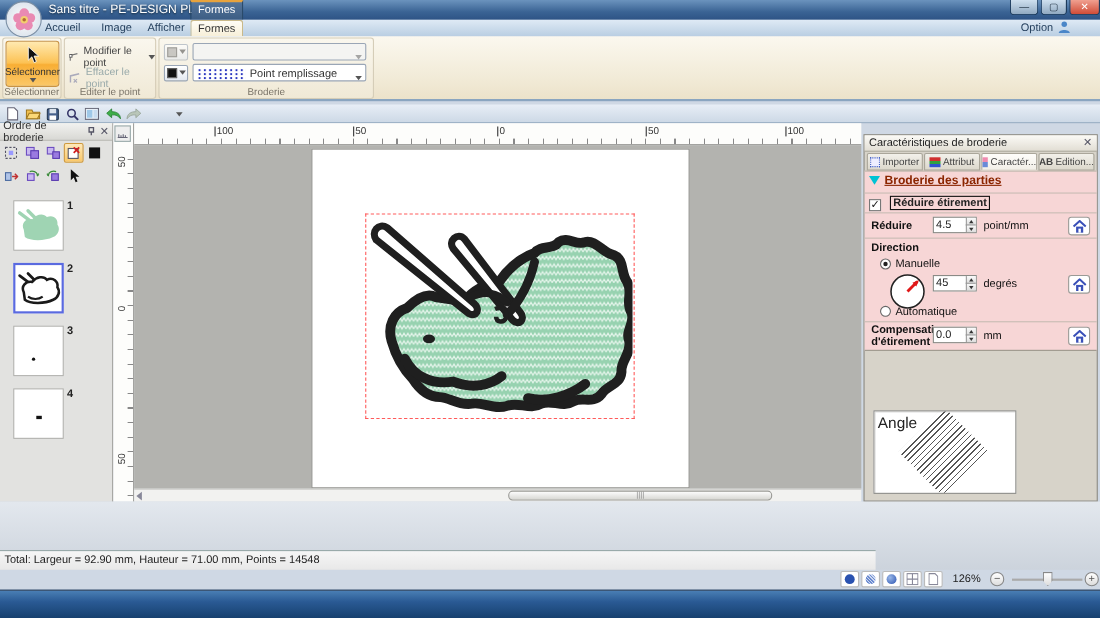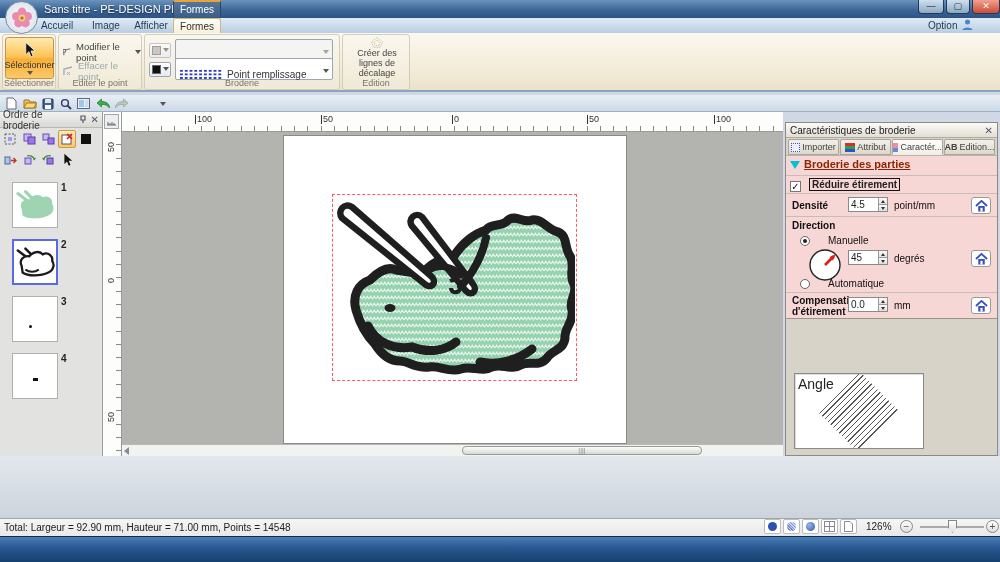--- a/index.html
+++ b/index.html
@@ -20,21 +20,21 @@
 .logo{left:5px;top:1px;width:33px;height:33px;border-radius:50%;background:radial-gradient(#ffffff,#dfe6ee 70%,#9fb0c2);border:1px solid #7a8ea4;display:flex;align-items:center;justify-content:center;z-index:50}
 
 .ribbon{left:0;top:33px;width:1000px;height:59px;background:linear-gradient(#fbf8ef,#f1ead6 70%,#ece2ca);border-bottom:2px solid #8aa5c0}
 .rgroup{position:absolute;top:1px;height:56px;border:1px solid #d5cdb8;border-radius:3px;background:linear-gradient(#faf7ee,#f0e9d6)}
 .rgroup .glabel{position:absolute;left:0;right:0;bottom:1px;text-align:center;font-size:9px;color:#7a7468}
 .selbtn{position:absolute;left:2px;top:2px;width:49px;height:42px;border:1px solid #c89344;border-radius:3px;background:linear-gradient(#ffe9b0,#fcc254 48%,#f8ae34 52%,#fbc868);display:flex;flex-direction:column;align-items:center;justify-content:center;gap:1px}
 .selbtn span{font-size:9px;color:#333}
 .rsmall{display:flex;align-items:center;gap:4px;font-size:10px;color:#444}
 .chipbtn{width:22px;height:15px;border:1px solid #9aa6b6;border-radius:2px;background:linear-gradient(#fff,#e4e9f0);display:flex;align-items:center;justify-content:center;gap:2px}
 .chip{width:9px;height:9px;border:1px solid #666}
-.ddown{height:16px;border:1px solid #9aa6b6;background:#fff;border-radius:2px;display:flex;align-items:flex-start;font-size:10px;color:#333;padding:10px 3px}
+.ddown{height:16px;border:1px solid #9aa6b6;background:#fff;border-radius:2px;display:flex;align-items:flex-end;font-size:10px;color:#333;padding:0 3px}
 .caret{width:0;height:0;border-left:3px solid transparent;border-right:3px solid transparent;border-top:4px solid #555}
 .dots-ic{width:44px;height:11px;background-image:radial-gradient(circle,#2a36c0 1.1px,transparent 1.3px);background-size:4.8px 3.6px;margin-right:4px}
 
 .qat{left:0;top:95px;width:1000px;height:17px;background:linear-gradient(#e8eef6,#cdd9e6);border-bottom:1px solid #9ab0c4}
 .qic{position:absolute;top:1px;width:17px;height:15px;display:flex;align-items:center;justify-content:center}
 
 .lpanel{left:0;top:112px;width:103px;height:344px;background:#e2e2e0;border-right:1px solid #9a9a96}
 .lhead{height:16px;background:linear-gradient(#f2f2f0,#d8d8d4);font-size:10px;color:#333;display:flex;align-items:center;padding:0 3px;border-bottom:1px solid #b8b8b4}
 .ltool{display:flex;gap:1px;padding:2px 1px 0 1px}
 .tbtn{width:18px;height:18px;border:1px solid transparent;border-radius:2px;display:flex;align-items:center;justify-content:center}
@@ -70,28 +70,28 @@
 .spin{position:absolute;width:40px;height:15px;background:#fff;border:1px solid #8a8a86}
 .spin .val{position:absolute;left:2px;top:1px;font-size:10px}
 .spin .ar{position:absolute;right:0;width:9px;height:7px;background:linear-gradient(#fafafa,#ddd);border-left:1px solid #999;display:flex;align-items:center;justify-content:center}
 .spin .ar i{width:0;height:0;border-left:2.5px solid transparent;border-right:2.5px solid transparent}
 .spin .up{top:0}.spin .dn{bottom:0;border-top:1px solid #999}
 .up i{border-bottom:3px solid #333}.dn i{border-top:3px solid #333}
 .unit{position:absolute;font-size:10px;color:#111}
 .housebtn{position:absolute;right:6px;width:20px;height:17px;background:#fff;border:1px solid #9a9a96;border-radius:3px;display:flex;align-items:center;justify-content:center}
 .radio{display:inline-block;width:10px;height:10px;border:1px solid #666;border-radius:50%;background:#fff;vertical-align:-2px;position:relative}
 .radio.on::after{content:"";position:absolute;left:2px;top:2px;width:4px;height:4px;border-radius:50%;background:#222}
-.rlbl{font-size:10px;color:#111;margin-left:18px}
+.rlbl{font-size:10px;color:#111;margin-left:4px}
 .anglebox{position:absolute;left:8px;top:250px;width:130px;height:76px;background:#fff;border:1px solid #8a8a86;box-shadow:inset 1px 1px 0 #ddd;overflow:hidden}
 .anglelbl{position:absolute;left:3px;top:2px;font-size:14px;color:#222}
 .hatch{position:absolute;left:34px;top:8px;width:58px;height:58px;transform:rotate(-45deg);background:repeating-linear-gradient(180deg,transparent 0 3px,#555 3px 4px)}
 
 .playbar{left:0;top:456px;width:1000px;height:62px;background:linear-gradient(#e3e8ee,#ccd3dc)}
 
-.statusbar{left:0;top:518px;width:1000px;height:18px;background:linear-gradient(#f6f6f6,#e8e8e8);border-top:1px solid #9aa;font-size:10px;color:#222}
+.statusbar{left:0;top:500px;width:796px;height:18px;background:linear-gradient(#f6f6f6,#e8e8e8);border-top:1px solid #9aa;font-size:10px;color:#222}
 .zic{position:absolute;top:519px;width:17px;height:15px;border:1px solid #bbb;border-radius:2px;background:#fff;display:flex;align-items:center;justify-content:center}
 .zslider{position:absolute;left:920px;top:526px;width:64px;height:2px;background:#aaa}
 .zhandle{position:absolute;left:948px;top:520px;width:9px;height:13px;background:linear-gradient(#fff,#ddd);border:1px solid #888;clip-path:polygon(0 0,100% 0,100% 60%,50% 100%,0 60%)}
 .zcirc{position:absolute;top:520px;width:13px;height:13px;border:1px solid #888;border-radius:50%;background:linear-gradient(#fff,#ddd);font-size:10px;line-height:11px;text-align:center;color:#555}
 
 .taskbar{left:0;top:536px;width:1000px;height:26px;background:linear-gradient(#4a7fb5,#2a5a94 40%,#16406e);border-top:1px solid #0e2c4e}
 svg{display:block}
 </style>
 </head>
 <body>
@@ -181,30 +181,20 @@
           </div>
         <div class="ddown" style="width:158px">
           <span class="dots-ic"></span>
           <span style="flex:1">Point remplissage</span>
           <span class="caret"></span>
         </div>
       </div>
       <div class="glabel">Broderie</div>
     </div>
 
-    <div class="rgroup" style="left:342px;width:68px">
-      <div style="position:absolute;left:3px;top:2px;width:62px;height:41px;display:flex;flex-direction:column;align-items:center">
-        <svg width="20" height="18" viewBox="0 0 20 18">
-            <polygon points="10,1 19,8 15.5,17 4.5,17 1,8" fill="none" stroke="#999" stroke-width="1" stroke-dasharray="2 1.6"></polygon>
-            <polygon points="10,5 15,9 13,14 7,14 5,9" fill="none" stroke="#c8883c" stroke-width="1" stroke-dasharray="1.6 1.4"></polygon>
-          </svg>
-        <span style="font-size:9px;color:#444;text-align:center;line-height:10px">Créer des lignes de décalage</span>
-      </div>
-      <div class="glabel">Edition</div>
-    </div>
   </div>
 
   <div class="abs qat">
     <span class="qic" style="left:3px">
         <svg width="11" height="13" viewBox="0 0 11 13">
           <path d="M1,1 h6 l3,3 v8 h-9 Z" fill="#fff" stroke="#667"></path>
         </svg>
       </span>
     <span class="qic" style="left:21px">
         <svg width="14" height="11" viewBox="0 0 14 11">
@@ -410,21 +400,21 @@
     <div class="pinkwrap">
       <div class="prow" style="height:20px">
         <span class="tri"></span>
         <span class="sechead">Broderie des parties</span>
       </div>
       <div class="prow" style="height:18px">
         <span class="cbox">✓</span>
         <span class="boxedlbl">Réduire étirement</span>
       </div>
       <div class="prow" style="height:23px">
-        <span class="blab" style="position:absolute;left:6px;top:6px">Densité</span>
+        <span class="blab" style="position:absolute;left:6px;top:6px">Réduire</span>
         <div class="spin" style="left:62px;top:3px">
           <span class="val">4.5</span>
           <span class="ar up">
               <i></i>
             </span>
           <span class="ar dn">
               <i></i>
             </span>
         </div>
         <span class="unit" style="left:108px;top:6px">point/mm</span>

